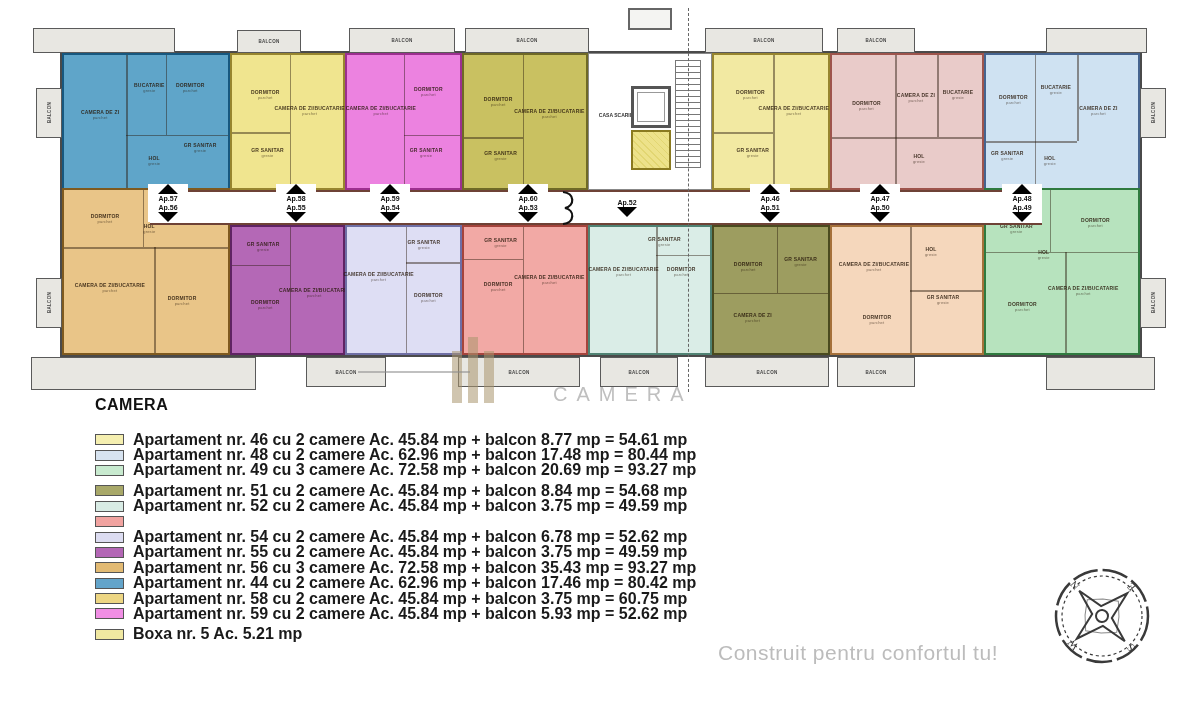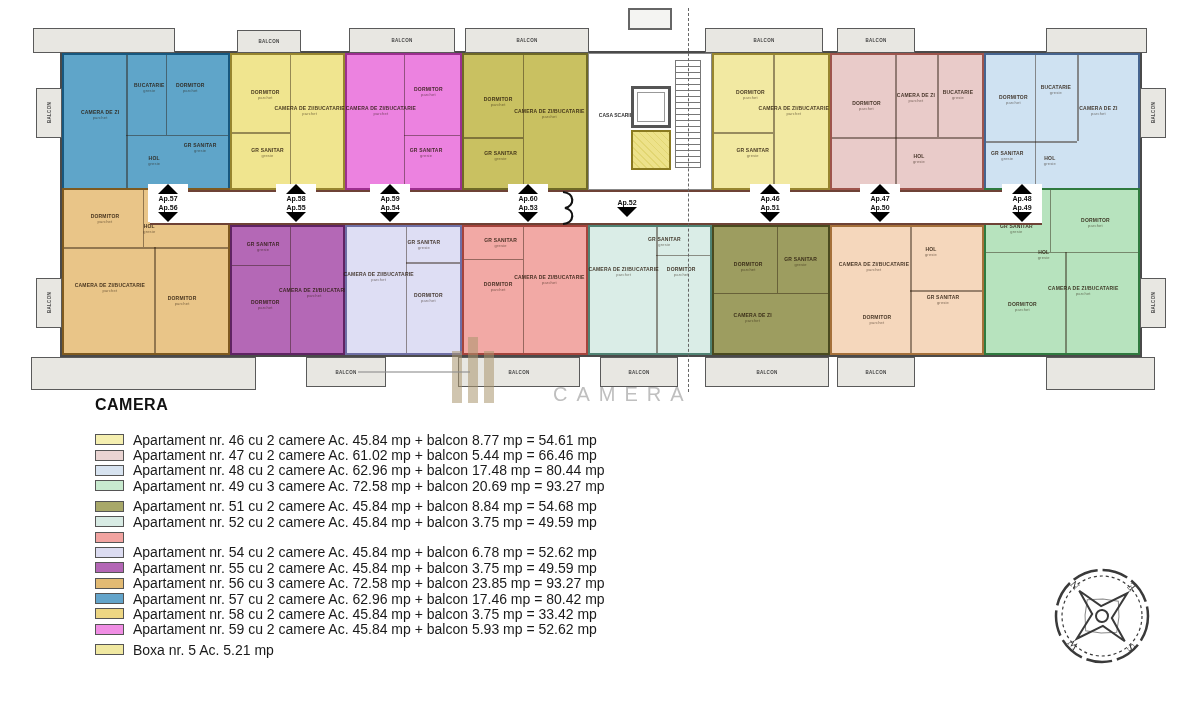--- a/index.html
+++ b/index.html
@@ -64,21 +64,21 @@
   .wm-logo i { position:absolute; bottom:0; width:10px; background:rgba(170,150,110,.55); }
   .wm-underline { position:absolute; left:358px; top:371px; width:112px; height:2px;
     background:rgba(140,140,140,.55); z-index:9; }
 
   
   #legend { position:absolute; left:95px; top:396px; z-index:10; }
   #legend h2 { font-size:16px; letter-spacing:.5px; color:#111; margin-bottom:18px; }
   .legend-row { display:flex; align-items:center; height:15.4px; }
   .legend-row .swatch { width:29px; height:11px; border:1px solid #555;
     margin-right:9px; flex:0 0 auto; }
-  .legend-row .txt { font-size:14px; color:#1a1a1a; white-space:nowrap; }
+  .legend-row .txt { font-size:16px; color:#1a1a1a; white-space:nowrap;font-weight:bold; }
 
   
   #slogan { position:absolute; left:718px; top:641px; font-size:21px; color:#bcbcbc;
     letter-spacing:.5px; }
   #compass { position:absolute; left:1052px; top:566px; }
 </style>
 </head>
 <body>
 
 <div id="stage">
@@ -322,24 +322,20 @@
     </div>
 
   <div id="legend">
     <h2>CAMERA</h2>
     <div id="legend-items">
         <div class="legend-row">
           <div class="swatch" style="background: rgb(245, 239, 176);"></div>
           <div class="txt">Apartament nr. 46 cu 2 camere Ac. 45.84 mp + balcon 8.77 mp = 54.61 mp</div>
         </div>
         <div class="legend-row">
-          <div class="swatch" style="background: rgb(234, 212, 210);"></div>
-          <div class="txt">Apartament nr. 47 cu 2 camere Ac. 61.02 mp + balcon 5.44 mp = 66.46 mp</div>
-        </div>
-        <div class="legend-row">
           <div class="swatch" style="background: rgb(215, 227, 240);"></div>
           <div class="txt">Apartament nr. 48 cu 2 camere Ac. 62.96 mp + balcon 17.48 mp = 80.44 mp</div>
         </div>
         <div class="legend-row">
           <div class="swatch" style="background: rgb(200, 234, 207);"></div>
           <div class="txt">Apartament nr. 49 cu 3 camere Ac. 72.58 mp + balcon 20.69 mp = 93.27 mp</div>
         </div>
         <div class="legend-row" style="margin-top: 5px;">
           <div class="swatch" style="background: rgb(168, 168, 105);"></div>
           <div class="txt">Apartament nr. 51 cu 2 camere Ac. 45.84 mp + balcon 8.84 mp = 54.68 mp</div>
@@ -354,41 +350,42 @@
         <div class="legend-row">
           <div class="swatch" style="background: rgb(220, 220, 241);"></div>
           <div class="txt">Apartament nr. 54 cu 2 camere Ac. 45.84 mp + balcon 6.78 mp = 52.62 mp</div>
         </div>
         <div class="legend-row">
           <div class="swatch" style="background: rgb(179, 102, 181);"></div>
           <div class="txt">Apartament nr. 55 cu 2 camere Ac. 45.84 mp + balcon 3.75 mp = 49.59 mp</div>
         </div>
         <div class="legend-row">
           <div class="swatch" style="background: rgb(226, 186, 115);"></div>
-          <div class="txt">Apartament nr. 56 cu 3 camere Ac. 72.58 mp + balcon 23.85 mp = 93.27 mp</div>
+          <div class="txt">Apartament nr. 56 cu 3 camere Ac. 72.58 mp + balcon 35.43 mp = 93.27 mp</div>
         </div>
         <div class="legend-row">
           <div class="swatch" style="background: rgb(99, 164, 202);"></div>
-          <div class="txt">Apartament nr. 57 cu 2 camere Ac. 62.96 mp + balcon 17.46 mp = 80.42 mp</div>
+          <div class="txt">Apartament nr. 44 cu 2 camere Ac. 62.96 mp + balcon 17.46 mp = 80.42 mp</div>
         </div>
         <div class="legend-row">
           <div class="swatch" style="background: rgb(237, 214, 131);"></div>
-          <div class="txt">Apartament nr. 58 cu 2 camere Ac. 45.84 mp + balcon 3.75 mp = 33.42 mp</div>
+          <div class="txt">Apartament nr. 58 cu 2 camere Ac. 45.84 mp + balcon 3.75 mp = 60.75 mp</div>
         </div>
         <div class="legend-row">
           <div class="swatch" style="background: rgb(240, 142, 228);"></div>
           <div class="txt">Apartament nr. 59 cu 2 camere Ac. 45.84 mp + balcon 5.93 mp = 52.62 mp</div>
         </div>
         <div class="legend-row" style="margin-top: 5px;">
           <div class="swatch" style="background: rgb(240, 232, 161);"></div>
           <div class="txt">Boxa nr. 5  Ac. 5.21 mp</div>
         </div>
       </div>
   </div>
 
+  <div id="slogan">Construit pentru confortul tu!</div>
 
   <svg id="compass" width="100" height="100" viewBox="0 0 100 100">
     <g stroke="#3a3a3a" fill="none">
       <circle cx="50" cy="50" r="46" stroke-width="2.5" stroke-dasharray="26 5"></circle>
       <circle cx="50" cy="50" r="40" stroke-width="1.2" stroke-dasharray="3 3"></circle>
       <g transform="rotate(-42 50 50)">
         <path d="M50,16 L56,42 L84,50 L56,58 L50,84 L44,58 L16,50 L44,42 Z" stroke-width="2" fill="#fff"></path>
         <path d="M50,28 L62,38 L72,50 L62,62 L50,72 L38,62 L28,50 L38,38 Z" stroke-width="1" fill="none" opacity=".6"></path>
         <circle cx="50" cy="50" r="6" stroke-width="2" fill="#fff"></circle>
         <g font-family="Liberation Serif, serif" font-size="11" fill="#3a3a3a" stroke="none" text-anchor="middle">

